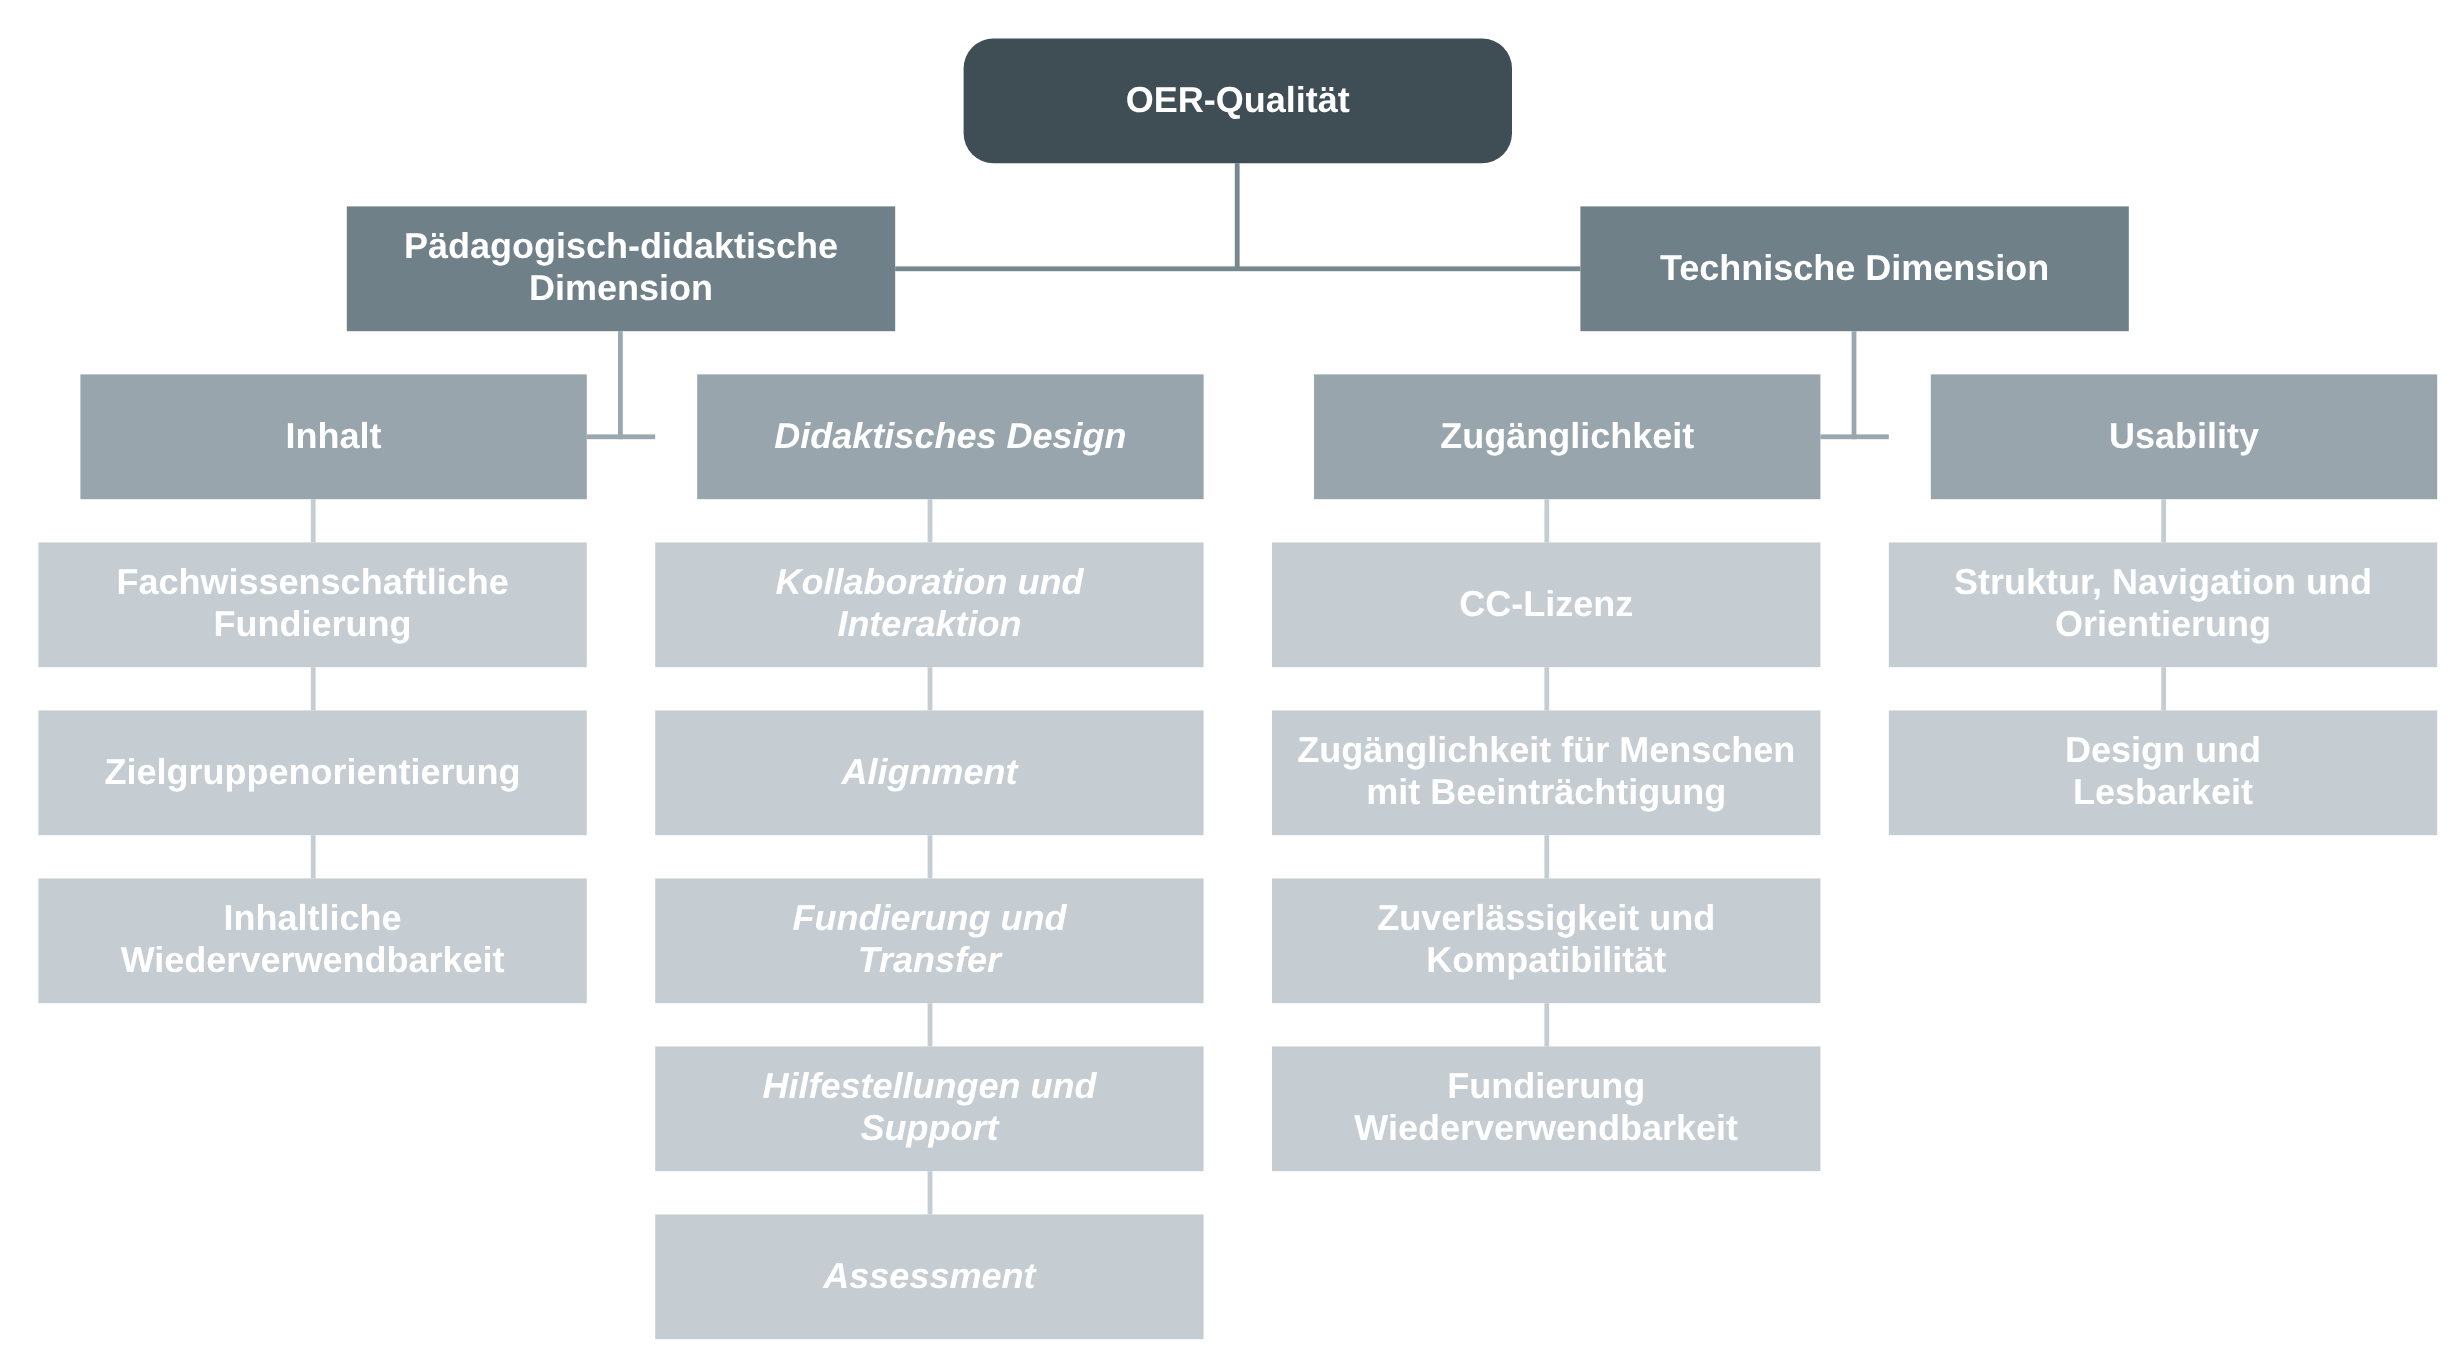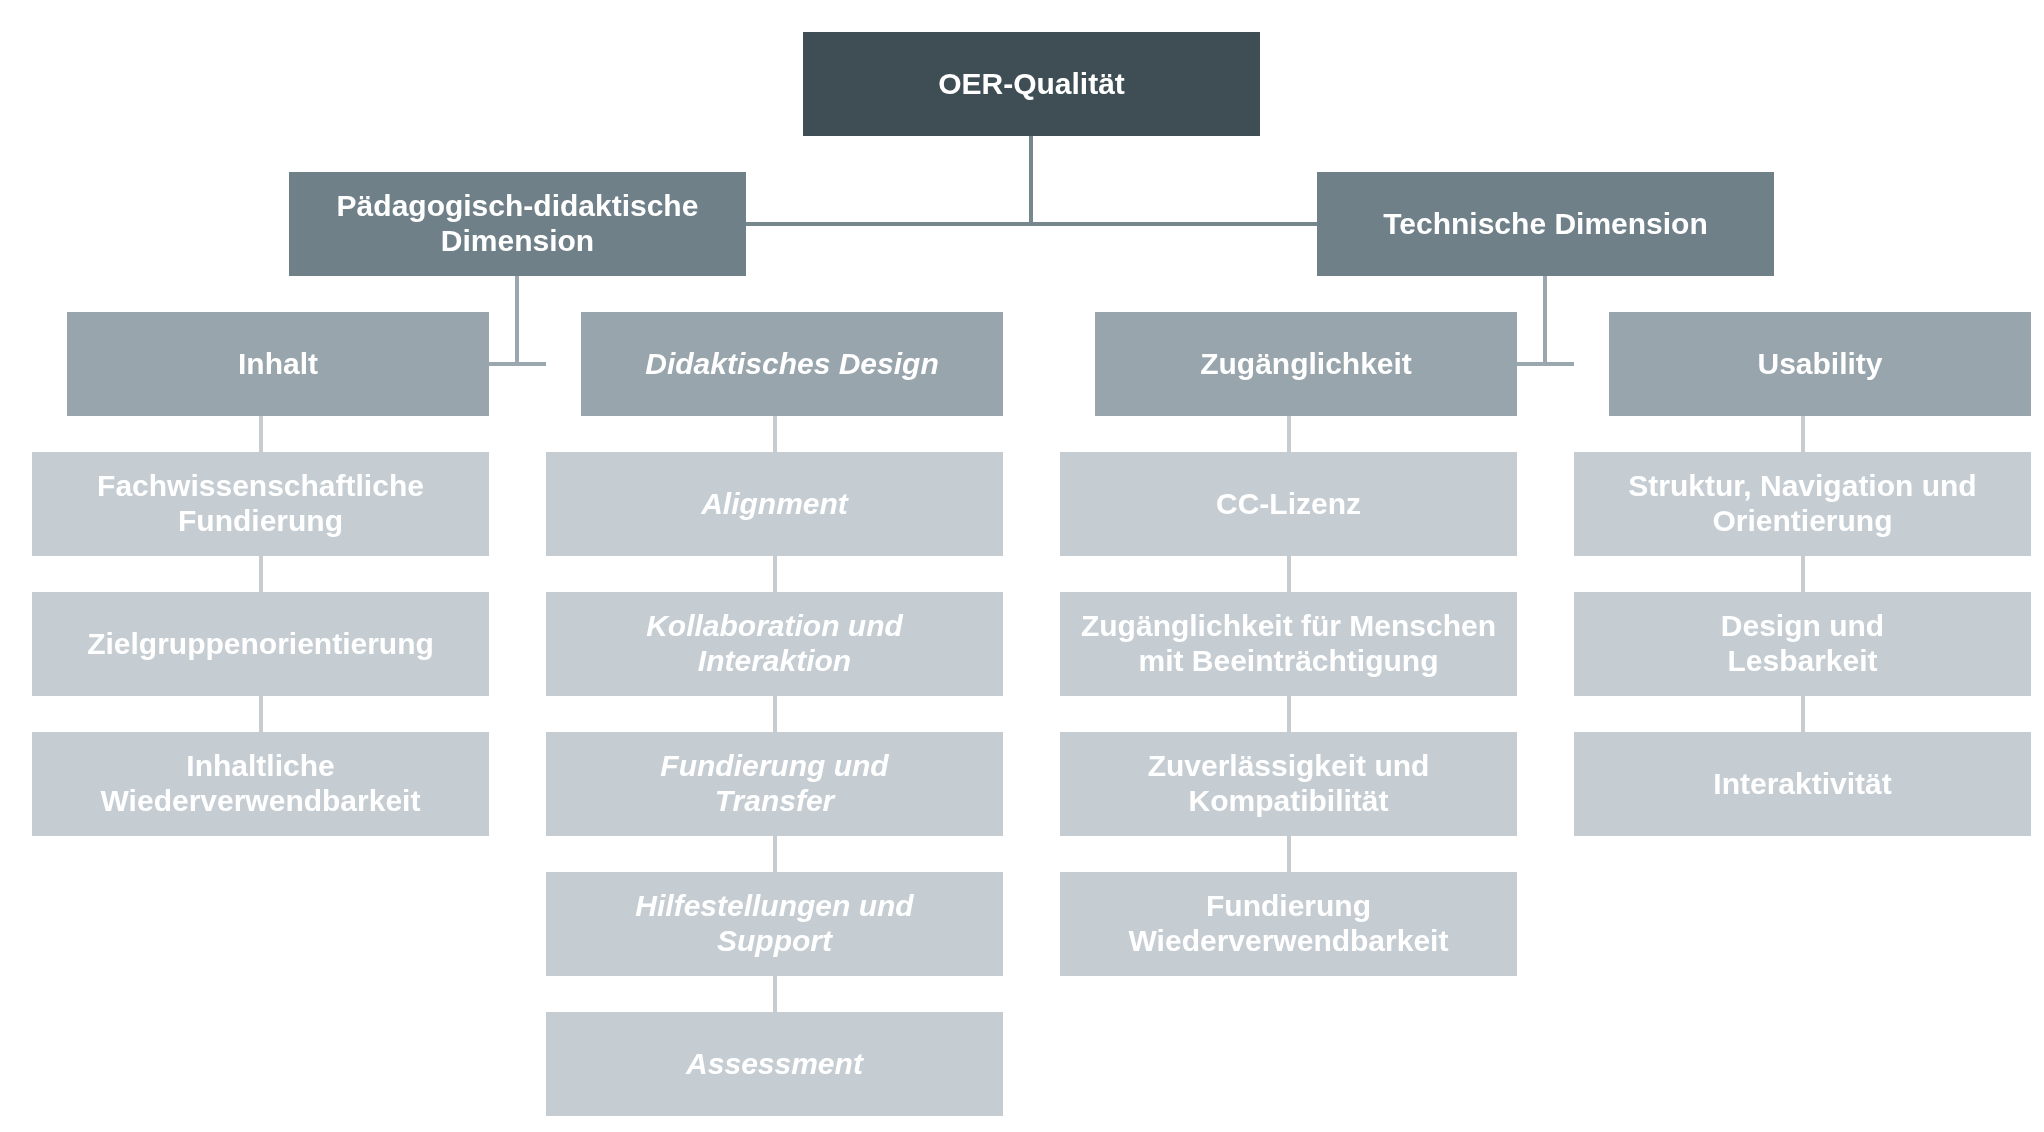--- a/index.html
+++ b/index.html
@@ -28,20 +28,21 @@
     color:var(--text);
     font-weight:700;
     font-size:30px;
     line-height:1.16;
     white-space:pre-line;
     height:104px;
   }
   .node.root{
     position:absolute;left:803px;top:32px;width:457px;
     background:var(--root-box);
+    border-radius:25px;
   }
   .node.dim{
     position:absolute;top:172px;width:457px;
     background:var(--dimension-box);
   }
   .node.dim.pad{left:289px;}
   .node.dim.tech{left:1317px;}
   .col{
     position:absolute;top:312px;width:457px;
     display:flex;flex-direction:column;gap:36px;
@@ -93,23 +94,23 @@
     <div class="node cat">Inhalt</div>
     <div class="node item">Fachwissenschaftliche
 Fundierung</div>
     <div class="node item">Zielgruppenorientierung</div>
     <div class="node item">Inhaltliche
 Wiederverwendbarkeit</div>
   </div>
 
   <div class="col c2">
     <div class="node cat">Didaktisches Design</div>
-    <div class="node item">Alignment</div>
     <div class="node item">Kollaboration und
 Interaktion</div>
+    <div class="node item">Alignment</div>
     <div class="node item">Fundierung und
 Transfer</div>
     <div class="node item">Hilfestellungen und
 Support</div>
     <div class="node item">Assessment</div>
   </div>
 
   <div class="col c3">
     <div class="node cat">Zugänglichkeit</div>
     <div class="node item">CC-Lizenz</div>
@@ -120,16 +121,15 @@
     <div class="node item">Fundierung
 Wiederverwendbarkeit</div>
   </div>
 
   <div class="col c4">
     <div class="node cat">Usability</div>
     <div class="node item">Struktur, Navigation und
 Orientierung</div>
     <div class="node item">Design und
 Lesbarkeit</div>
-    <div class="node item">Interaktivität</div>
   </div>
 
 </div>
 
 </body></html>

